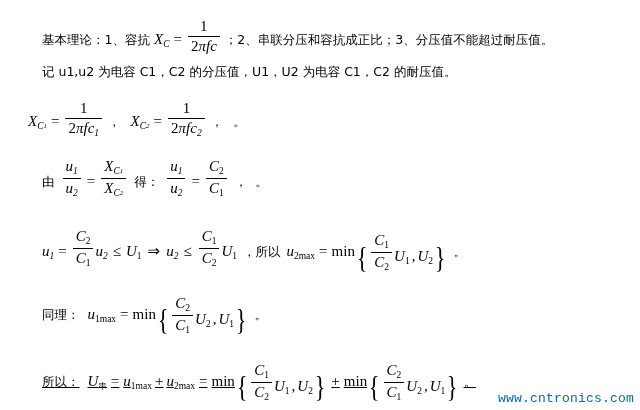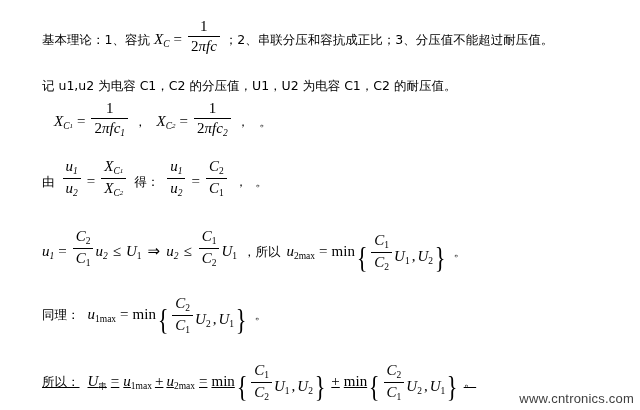--- a/index.html
+++ b/index.html
@@ -96,40 +96,40 @@
   }
   .min-op {
     font-family: "Liberation Serif", serif;
     font-style: normal;
     font-size: 15px;
   }
   .watermark {
     position: absolute;
     right: 6px;
     bottom: 4px;
-    font-family: Liberation Sans, sans-serif;
+    font-family: Liberation Mono, monospace;
     font-size: 13px;
-    color: #404040;
+    color: #0369a1;
     letter-spacing: 0.2px;
   }
 </style>
 </head>
 <body>
 
 <div class="page">
 
   <div class="line" style="left:42px; top:18px;">
     <span class="cn">基本理论：1、容抗</span><span class="inlinemath" style="padding-left:4px;"><span class="mi">X</span><span class="sub">C</span><span class="mo" style="padding:0 4px;">=</span><span class="frac"><span class="num">1</span><span class="den"><span class="mn">2</span><span class="mi">π</span><span class="mi">f</span><span class="mi">c</span></span></span></span><span class="cn" style="padding-left:3px;">；2、串联分压和容抗成正比；3、分压值不能超过耐压值</span><span class="cn">。</span>
   </div>
 
-  <div class="line" style="left:42px; top:76px;">
+  <div class="line" style="left:42px; top:62px;">
     <span class="cn">记 u1,u2 为电容 C1，C2 的分压值，U1，U2 为电容 C1，C2 的耐压值</span><span class="cn">。</span>
   </div>
 
-  <div class="line" style="left:54px; top:100px;">
+  <div class="line" style="left:28px; top:100px;">
     <span class="inlinemath">
       <span class="mi">X</span><span class="sub">C</span><span class="subsub">1</span><span class="mo" style="padding:0 4px;">=</span><span class="frac"><span class="num">1</span><span class="den"><span class="mn">2</span><span class="mi">π</span><span class="mi">f</span><span class="mi">c</span><span class="sub">1</span></span></span><span class="cn" style="padding:0 10px 0 4px;">，</span><span class="mi">X</span><span class="sub">C</span><span class="subsub">2</span><span class="mo" style="padding:0 4px;">=</span><span class="frac"><span class="num">1</span><span class="den"><span class="mn">2</span><span class="mi">π</span><span class="mi">f</span><span class="mi">c</span><span class="sub">2</span></span></span><span class="cn" style="padding-left:4px;">，</span><span class="cn" style="padding-left:10px;">。</span>
     </span>
   </div>
 
   <div class="line" style="left:42px; top:158px;">
     <span class="cn" style="padding-right:6px;">由</span><span class="inlinemath"><span class="frac"><span class="num"><span class="mi">u</span><span class="sub">1</span></span><span class="den"><span class="mi">u</span><span class="sub">2</span></span></span><span class="mo" style="padding:0 4px;">=</span><span class="frac"><span class="num"><span class="mi">X</span><span class="sub">C</span><span class="subsub">1</span></span><span class="den"><span class="mi">X</span><span class="sub">C</span><span class="subsub">2</span></span></span></span><span class="cn" style="padding:0 6px;">得：</span><span class="inlinemath"><span class="frac"><span class="num"><span class="mi">u</span><span class="sub">1</span></span><span class="den"><span class="mi">u</span><span class="sub">2</span></span></span><span class="mo" style="padding:0 4px;">=</span><span class="frac"><span class="num"><span class="mi">C</span><span class="subn">2</span></span><span class="den"><span class="mi">C</span><span class="subn">1</span></span></span></span><span class="cn" style="padding-left:6px;">，</span><span class="cn" style="padding-left:8px;">。</span>
   </div>
 
   <div class="line" style="left:42px; top:228px;">

